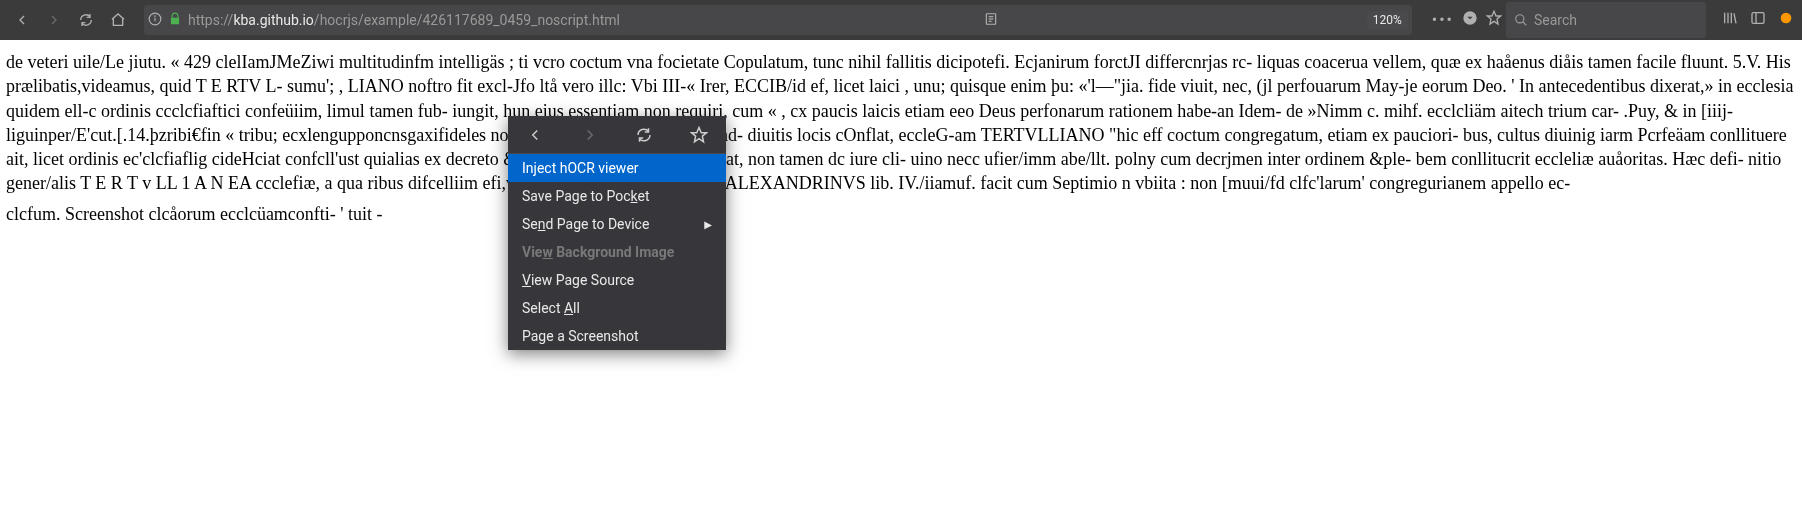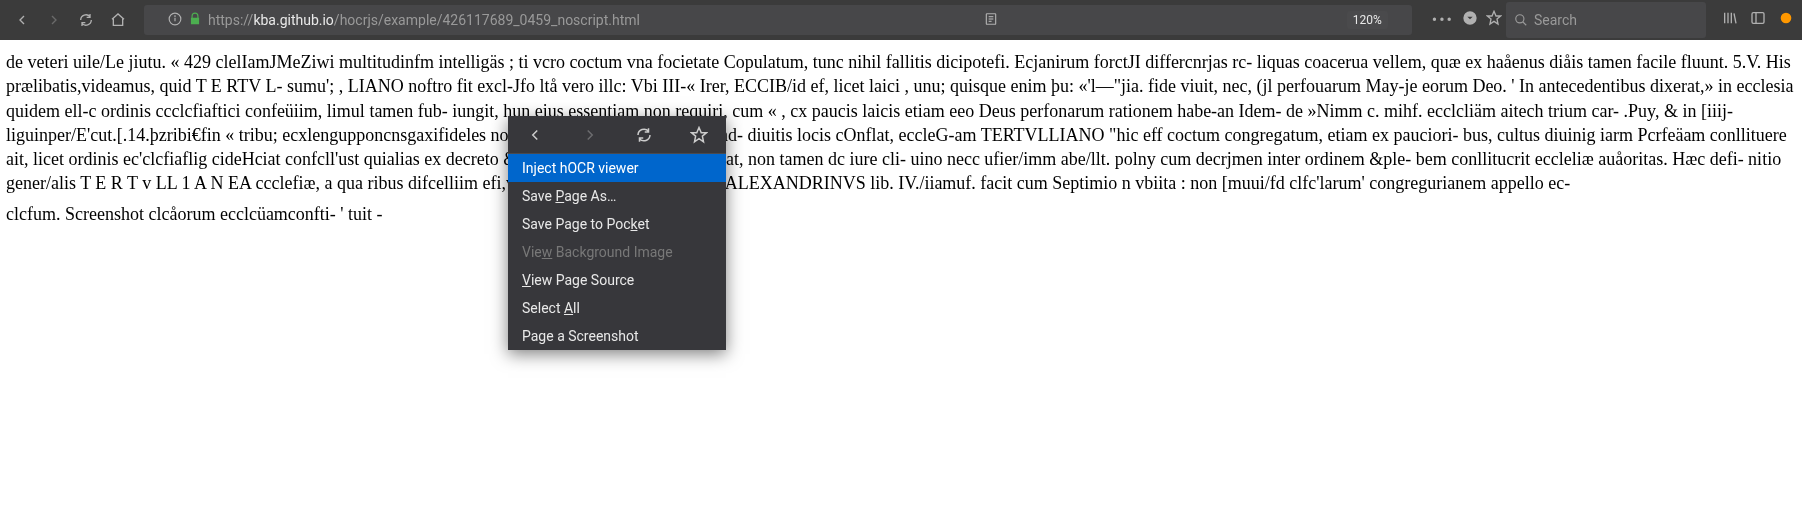--- a/index.html
+++ b/index.html
@@ -40,21 +40,21 @@
     .nav-btn.disabled {
       opacity: 0.4;
     }
     .url-bar {
       flex: 1;
       background: #474749;
       height: 30px;
       border-radius: 3px;
       display: flex;
       align-items: center;
-      padding: 0 24px;
+      padding: 0 4px;
       margin: 0 8px;
       gap: 6px;
       min-width: 200px;
     }
     .url-text {
       color: #999;
       font-size: 14px;
       white-space: nowrap;
       overflow: hidden;
     }
@@ -143,20 +143,21 @@
       display: flex;
       align-items: center;
       justify-content: space-between;
     }
     .cm-item.highlighted {
       background: #0066cc;
       color: #fff;
     }
     .cm-item.disabled {
       color: #787878;
+      font-weight: bold;
     }
     .cm-item .underline {
       text-decoration: underline;
     }
     .cm-arrow {
       font-size: 10px;
     }
     .reader-icon {
       width: 14px;
       height: 14px;
@@ -283,24 +284,25 @@
       <svg width="18" height="18" viewBox="0 0 24 24" fill="none" stroke="currentColor" stroke-width="2">
           <path d="M12 2l3 7h7l-5.5 4.5L18 21l-6-4-6 4 1.5-7.5L2 9h7z"></path>
         </svg>
     </div>
   </div>
   <div id="cm-items">
       <div class="cm-item highlighted">
         <span>Inject hOCR viewer</span>
       </div>
       <div class="cm-item">
-        <span>Save <span class="underline">P</span>age As…</span>
-      </div>
-      <div class="cm-item">
         <span>Save Page to Poc<span class="underline">k</span>et</span>
+      </div>
+      <div class="cm-item">
+        <span>Se<span class="underline">n</span>d Page to Device</span>
+        <span class="cm-arrow">▶</span>
       </div>
       <div class="cm-item disabled">
         <span>Vie<span class="underline">w</span> Background Image</span>
       </div>
       <div class="cm-item">
         <span><span class="underline">V</span>iew Page Source</span>
       </div>
       <div class="cm-item">
         <span>Select <span class="underline">A</span>ll</span>
       </div>

